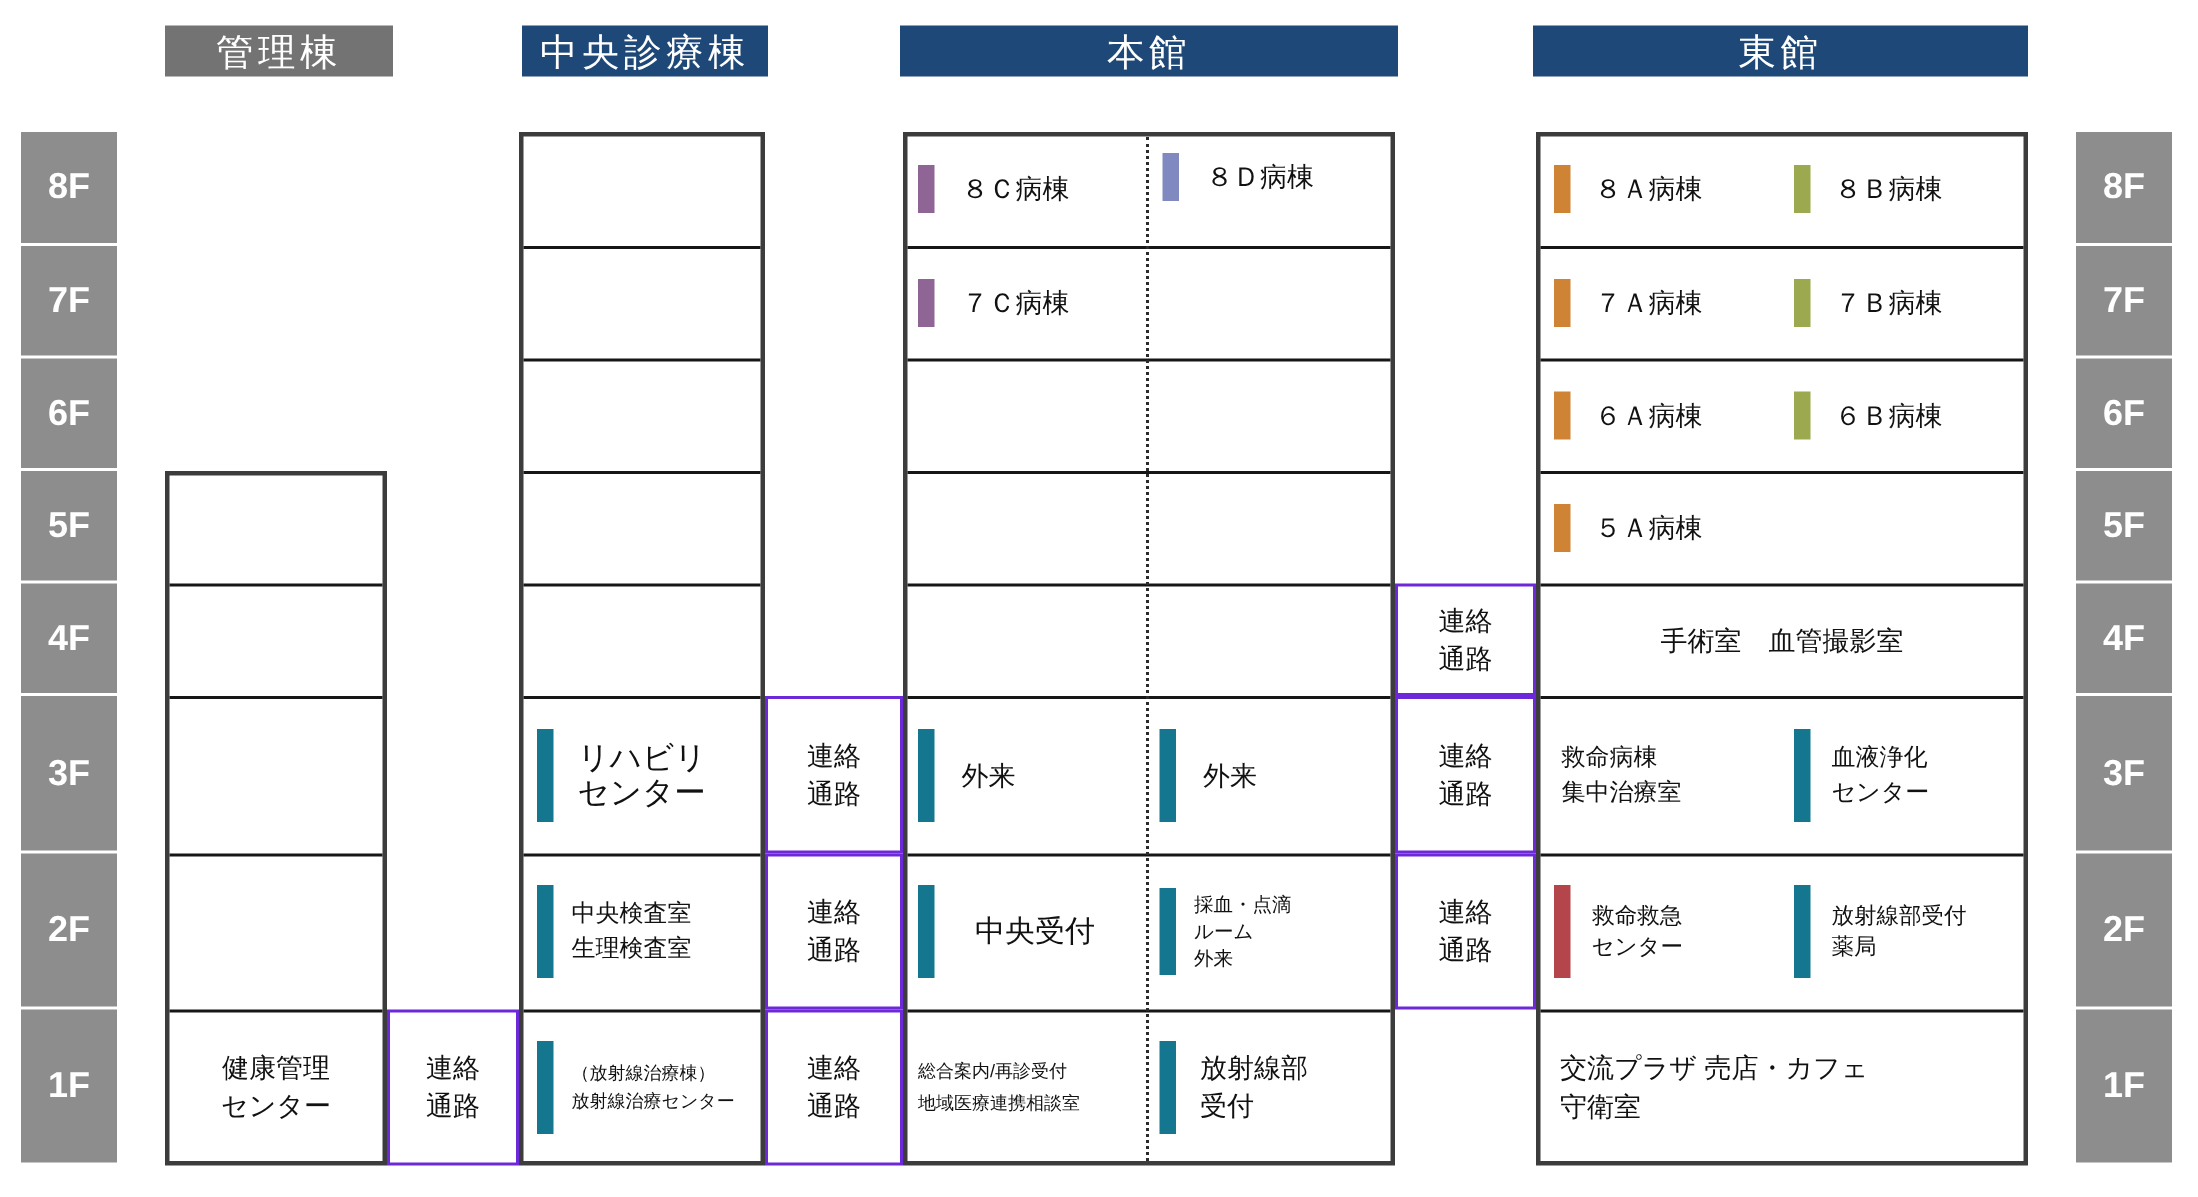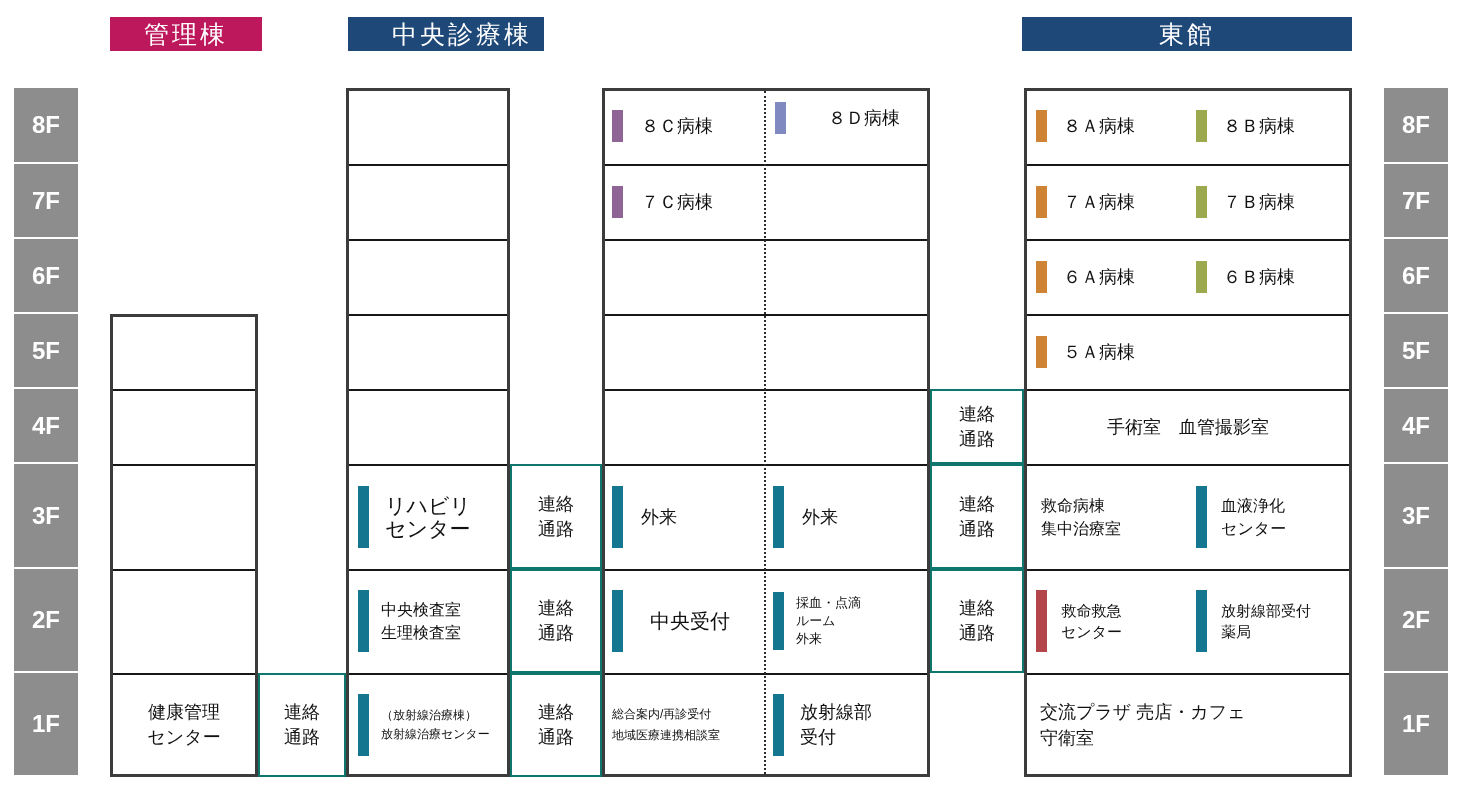--- a/index.html
+++ b/index.html
@@ -33,40 +33,41 @@
     position:absolute;top:0;bottom:0;width:0;
     border-left:2px dotted #2b2b2b;
   }
   .room{
     position:absolute;
     display:flex;align-items:center;
     box-sizing:border-box;
     color:#111111;
   }
   .room.bordered{
-    border:2px solid #0f766e;
+    border:2px solid #6d28d9;
     justify-content:center;
   }
   .room.centered{
     justify-content:center;
   }
   .marker{
     flex:0 0 auto;
   }
   .labels{
     display:flex;flex-direction:column;justify-content:center;
   }
   .labels span{display:block;white-space:pre;}
 </style>
 </head>
 <body>
 
 <div id="stage">
-    <div class="banner" style="left: 110px; top: 17px; width: 152px; background: #be185d;">管理棟</div>
-    <div class="banner" style="left: 348px; top: 17px; width: 164px; background: rgb(30, 72, 120); padding-left: 32px;">中央診療棟</div>
+    <div class="banner" style="left: 110px; top: 17px; width: 152px; background: #737373;">管理棟</div>
+    <div class="banner" style="left: 348px; top: 17px; width: 164px; background: rgb(30, 72, 120);">中央診療棟</div>
+    <div class="banner" style="left: 600px; top: 17px; width: 332px; background: rgb(30, 72, 120);">本館</div>
     <div class="banner" style="left: 1022px; top: 17px; width: 330px; background: rgb(30, 72, 120);">東館</div>
     <div class="tab" style="left: 14px; top: 88px; height: 74px; width: 64px; background: rgb(141, 141, 141);">8F</div>
     <div class="tab" style="left: 14px; top: 164px; height: 73px; width: 64px; background: rgb(141, 141, 141);">7F</div>
     <div class="tab" style="left: 14px; top: 239px; height: 73px; width: 64px; background: rgb(141, 141, 141);">6F</div>
     <div class="tab" style="left: 14px; top: 314px; height: 73px; width: 64px; background: rgb(141, 141, 141);">5F</div>
     <div class="tab" style="left: 14px; top: 389px; height: 73px; width: 64px; background: rgb(141, 141, 141);">4F</div>
     <div class="tab" style="left: 14px; top: 464px; height: 103px; width: 64px; background: rgb(141, 141, 141);">3F</div>
     <div class="tab" style="left: 14px; top: 569px; height: 102px; width: 64px; background: rgb(141, 141, 141);">2F</div>
     <div class="tab" style="left: 14px; top: 673px; height: 102px; width: 64px; background: rgb(141, 141, 141);">1F</div>
     <div class="tab" style="left: 1384px; top: 88px; height: 74px; width: 64px; background: rgb(141, 141, 141);">8F</div>
@@ -110,21 +111,21 @@
       <div class="hline" style="top: 373px;"></div>
       <div class="hline" style="top: 478px;"></div>
       <div class="hline" style="top: 582px;"></div>
     </div>
     <div class="room" style="left: 602px; top: 88px; width: 159px; height: 76px;">
       <div class="marker" style="width: 11px; height: 32px; margin-left: 10px; background: rgb(143, 101, 149);"></div>
       <div class="labels" style="font-size: 18px; line-height: 24px; margin-left: 18px;">
         <span>８Ｃ病棟</span>
       </div>
     </div>
-    <div class="room" style="left: 763px; top: 88px; width: 167px; height: 60px; gap: 24px;">
+    <div class="room" style="left: 763px; top: 88px; width: 167px; height: 60px;">
       <div class="marker" style="width: 11px; height: 32px; margin-left: 12px; background: rgb(128, 137, 192);"></div>
       <div class="labels" style="font-size: 18px; line-height: 24px; margin-left: 18px;">
         <span>８Ｄ病棟</span>
       </div>
     </div>
     <div class="room" style="left: 602px; top: 164px; width: 159px; height: 75px;">
       <div class="marker" style="width: 11px; height: 32px; margin-left: 10px; background: rgb(143, 101, 149);"></div>
       <div class="labels" style="font-size: 18px; line-height: 24px; margin-left: 18px;">
         <span>７Ｃ病棟</span>
       </div>

